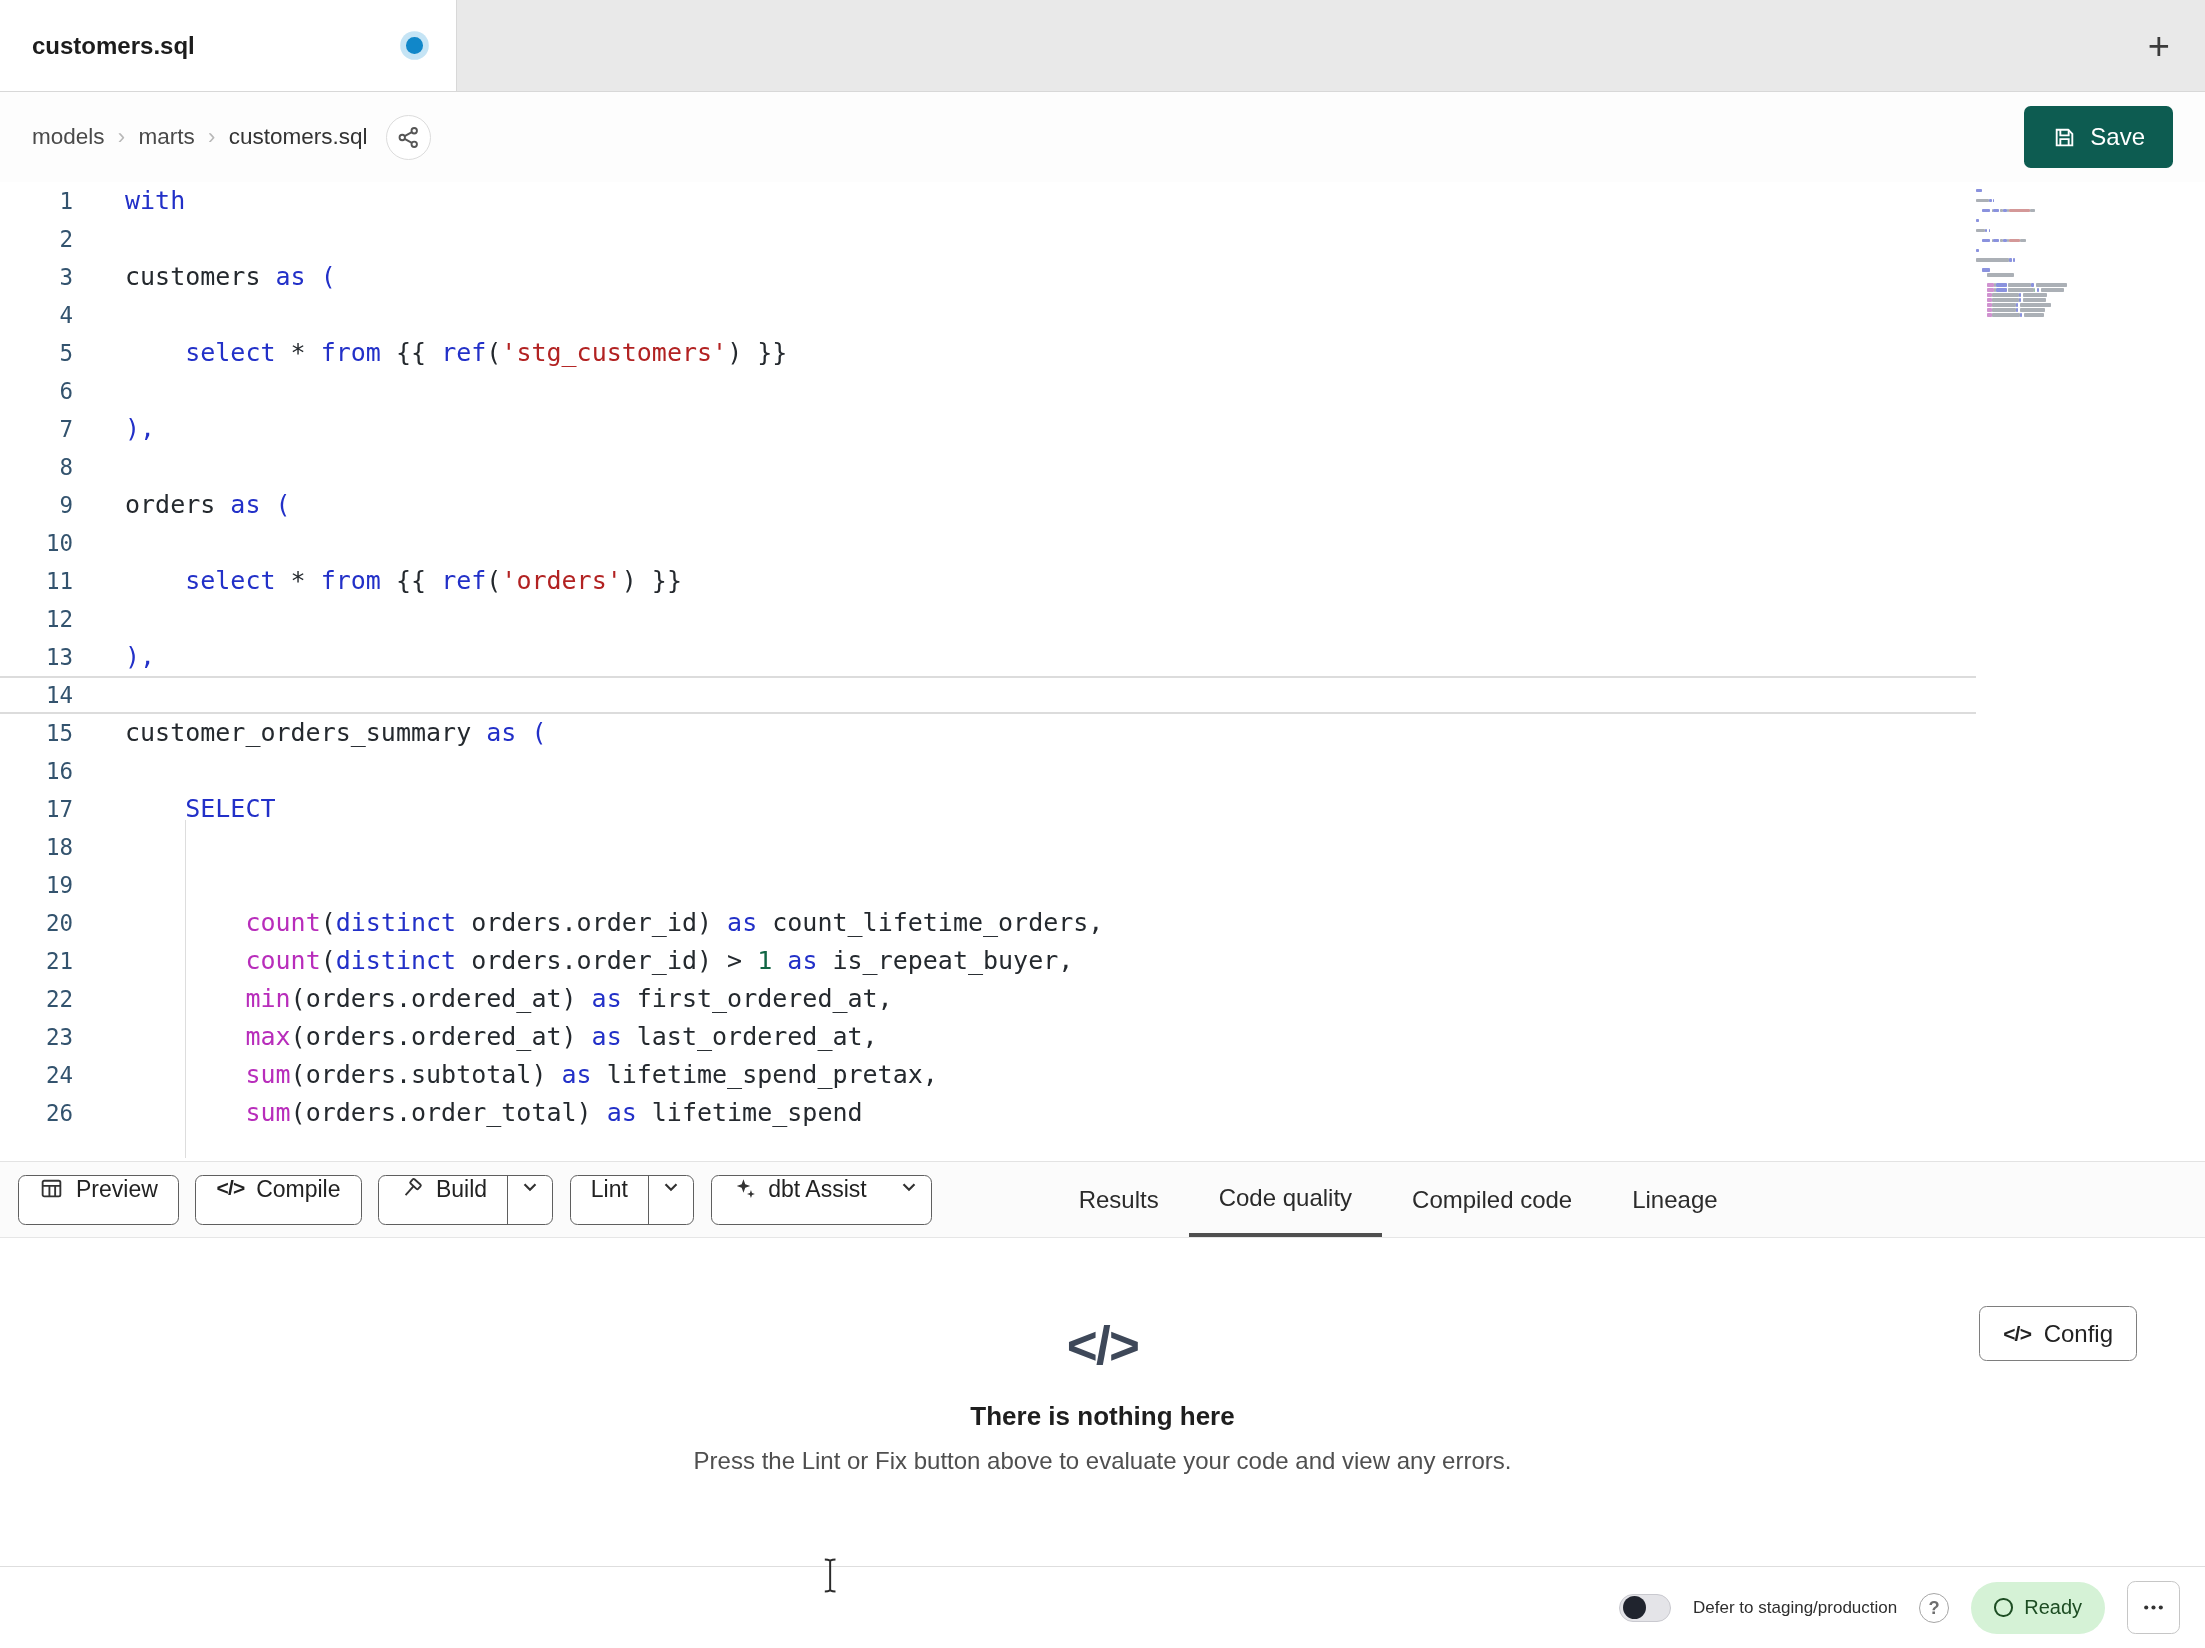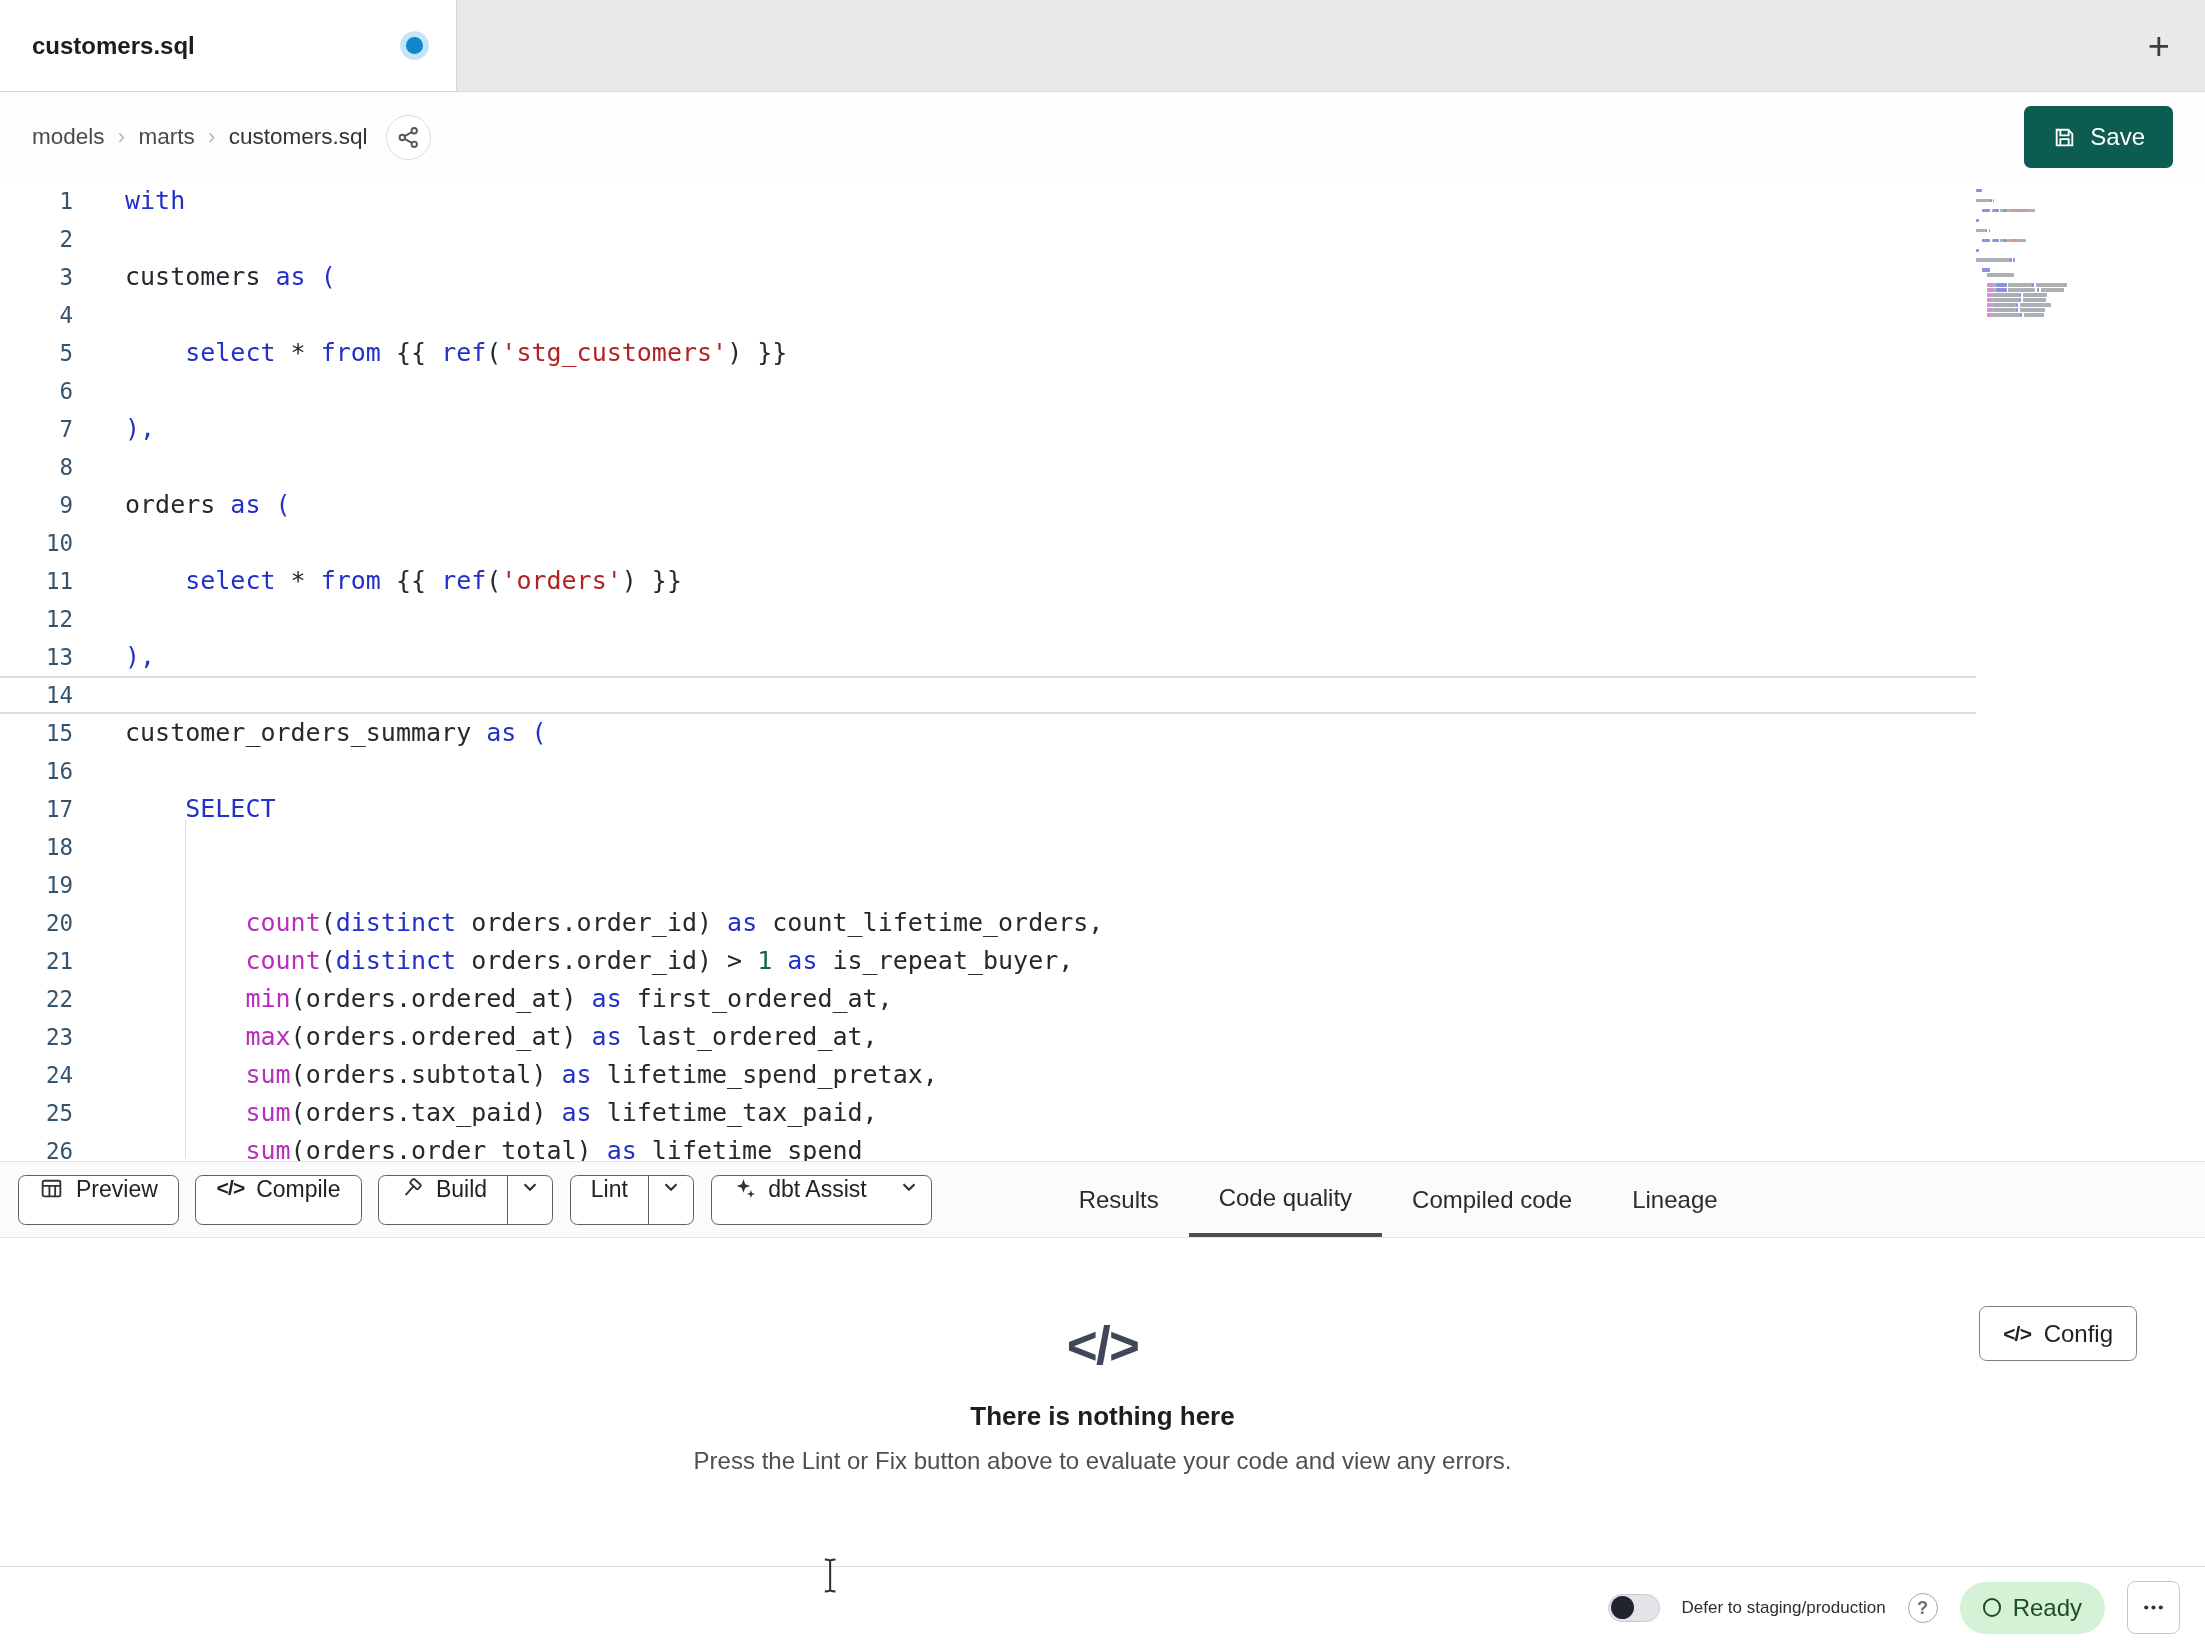--- a/index.html
+++ b/index.html
@@ -65,21 +65,21 @@
 .empty-desc{margin-top:15px;font-size:24px;color:#4f4f4f}
 
 
 .statusbar{height:82px;flex:none;border-top:1.7px solid #dedede;display:flex;align-items:center;padding:0 25px;position:relative;background:#fff}
 .cursor-ibeam{position:absolute;left:821px;top:-10px;z-index:5}
 .status-right{margin-left:auto;display:flex;align-items:center;gap:22px}
 .toggle{width:52px;height:28px;border-radius:14px;background:#e4e4e8;border:0.8px solid #c9c9cf;position:relative;cursor:pointer}
 .knob{position:absolute;left:2.5px;top:1.7px;width:23px;height:23px;border-radius:50%;background:#20242e}
 .defer-label{font-size:17px;color:#2e2e2e}
 .help{width:30px;height:30px;border:1.7px solid #a6a6a6;border-radius:50%;color:#6f6f6f;font-size:18.3px;font-weight:700;display:flex;align-items:center;justify-content:center;cursor:pointer}
-.ready-badge{height:52px;padding:0 23px;border-radius:26px;background:var(--ready-bg);color:var(--ready-tx);font-size:24px;font-weight:500;display:inline-flex;align-items:center;gap:11.7px;cursor:pointer}
+.ready-badge{height:52px;padding:0 23px;border-radius:26px;background:var(--ready-bg);color:var(--ready-tx);font-size:20px;font-weight:500;display:inline-flex;align-items:center;gap:11.7px;cursor:pointer}
 .ready-ring{width:18.3px;height:18.3px;border:2.5px solid currentColor;border-radius:50%}
 .more-btn{width:53px;height:53px;border:1.7px solid #c6c6c6;border-radius:8.3px;background:#fff;display:flex;align-items:center;justify-content:center;cursor:pointer;font-family:inherit}
 .svgicon{display:inline-flex;align-items:center;justify-content:center}
 .svgicon svg{display:block}
 </style>
 </head>
 <body>
 
 <div class="app">
 
@@ -211,24 +211,20 @@
           <span class="ln">22</span>
           <span class="ct"><span class="tok-tx">        </span><span class="tok-fn">min</span><span class="tok-tx">(orders.ordered_at) </span><span class="tok-kw">as</span><span class="tok-tx"> first_ordered_at,</span></span>
         </div>
         <div class="code-line">
           <span class="ln">23</span>
           <span class="ct"><span class="tok-tx">        </span><span class="tok-fn">max</span><span class="tok-tx">(orders.ordered_at) </span><span class="tok-kw">as</span><span class="tok-tx"> last_ordered_at,</span></span>
         </div>
         <div class="code-line">
           <span class="ln">24</span>
           <span class="ct"><span class="tok-tx">        </span><span class="tok-fn">sum</span><span class="tok-tx">(orders.subtotal) </span><span class="tok-kw">as</span><span class="tok-tx"> lifetime_spend_pretax,</span></span>
-        </div>
-        <div class="code-line">
-          <span class="ln">25</span>
-          <span class="ct"><span class="tok-tx">        </span><span class="tok-fn">sum</span><span class="tok-tx">(orders.tax_paid) </span><span class="tok-kw">as</span><span class="tok-tx"> lifetime_tax_paid,</span></span>
         </div>
         <div class="code-line">
           <span class="ln">26</span>
           <span class="ct"><span class="tok-tx">        </span><span class="tok-fn">sum</span><span class="tok-tx">(orders.order_total) </span><span class="tok-kw">as</span><span class="tok-tx"> lifetime_spend</span></span>
         </div>
       </div>
     <div class="indent-guide"></div>
     <div class="minimap">
         <div class="mm-line"><span style="width: 5.7px; background: rgb(138, 146, 222);"></span></div>
         <div class="mm-line"></div>

